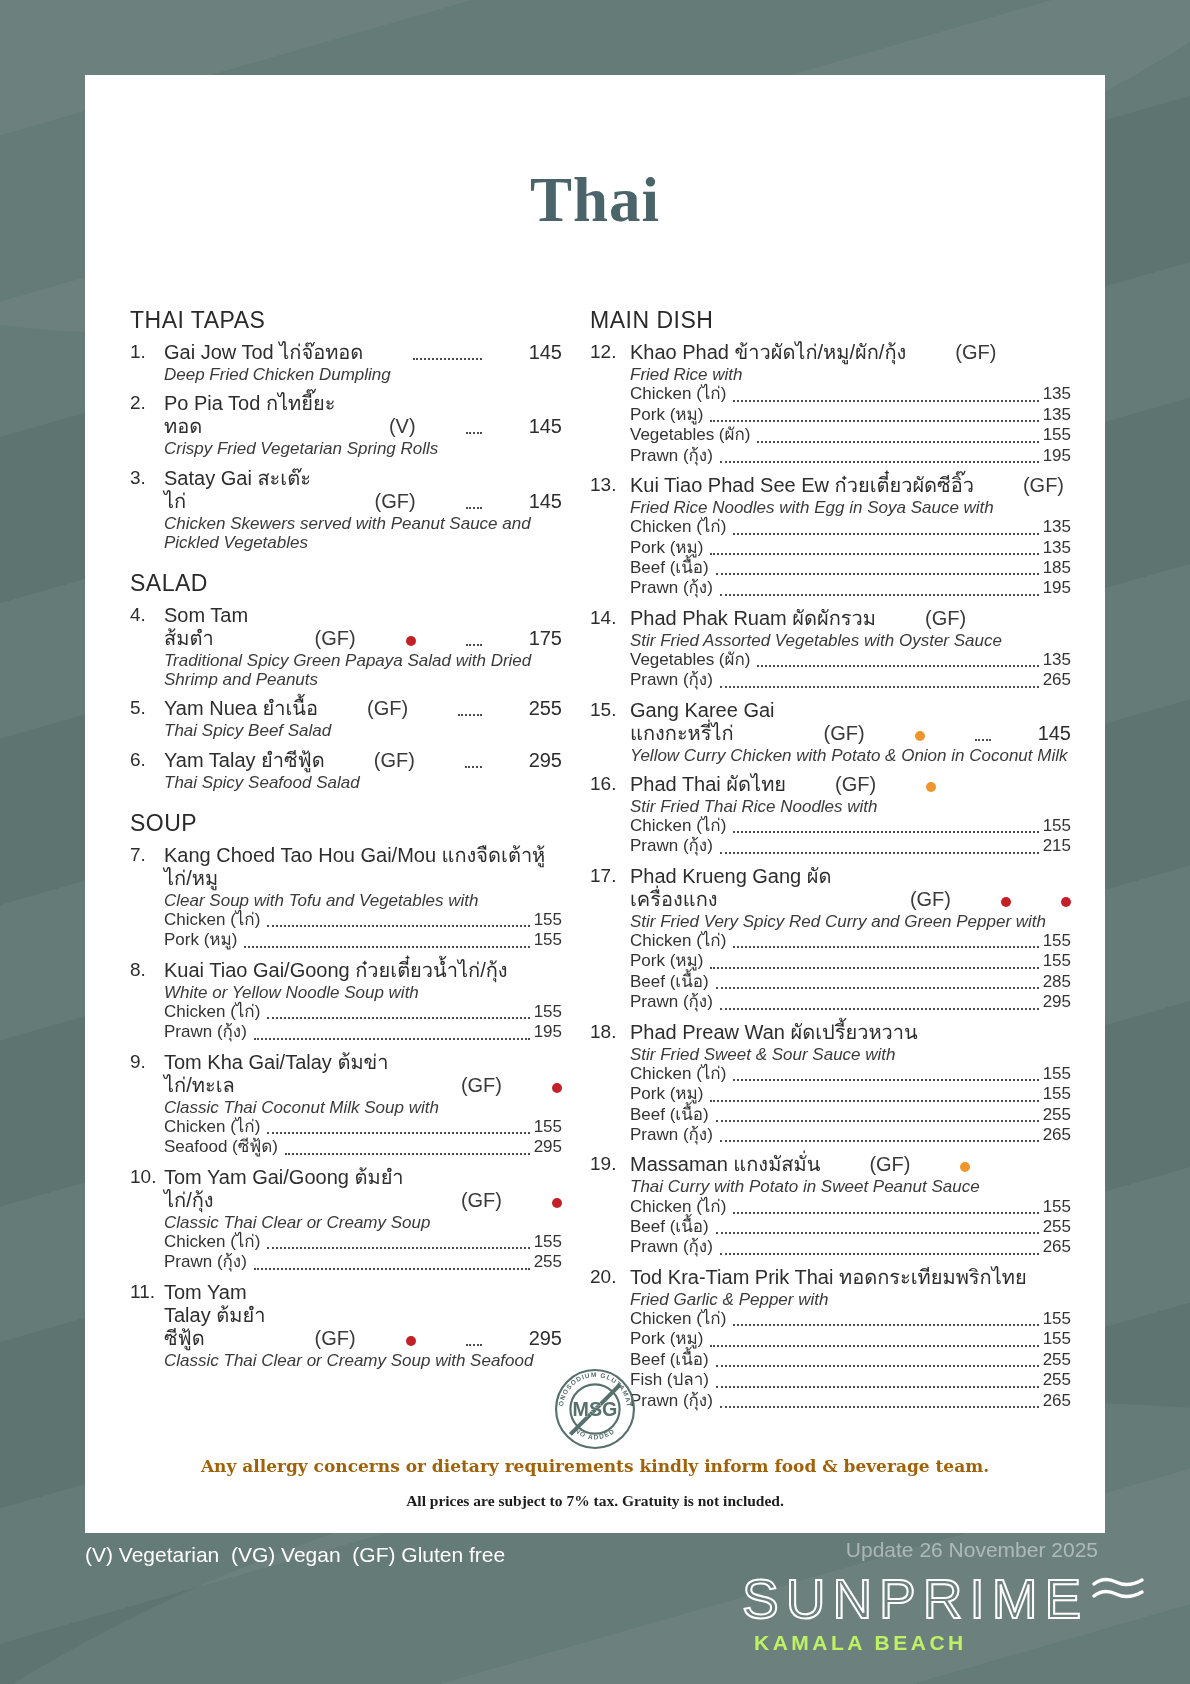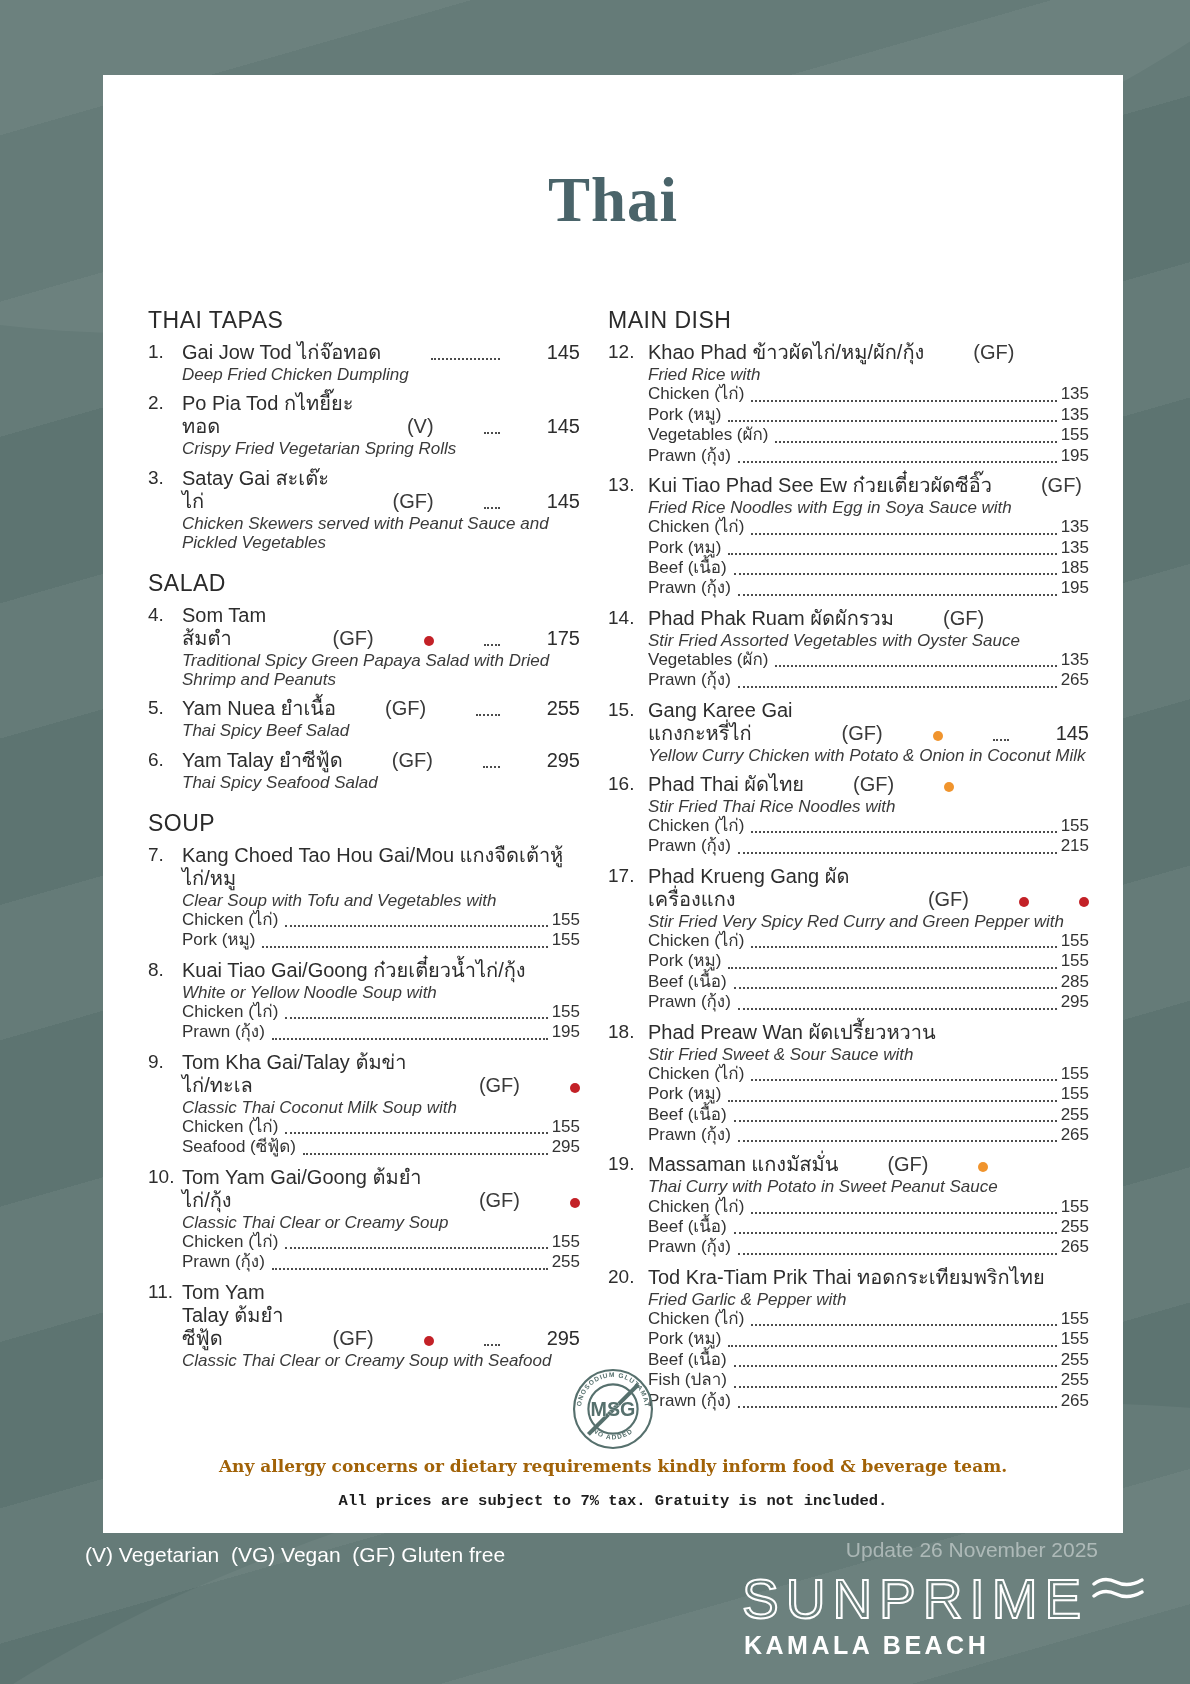--- a/index.html
+++ b/index.html
@@ -16,21 +16,21 @@
     background:
       repeating-linear-gradient(164deg,
         rgba(255,255,255,0.05) 0px, rgba(255,255,255,0.05) 130px,
         rgba(255,255,255,0.0) 130px, rgba(255,255,255,0.0) 290px);
   }
   .swoosh { position:absolute; border-radius:50%; background: rgba(255,255,255,0.05); }
   .swoosh.s1 { width:1800px; height:700px; left:-350px; top:-420px; transform:rotate(-14deg); }
   .swoosh.s2 { width:1900px; height:760px; left:-250px; bottom:-520px; transform:rotate(-12deg); }
 
   .card {
-    position:absolute; left:103px; top:75px;
+    position:absolute; left:85px; top:75px;
     width:1020px; height:1458px;
     background:#ffffff; z-index:2;
     overflow:hidden;
   }
 
   .menu-title {
     margin:92px 0 0; text-align:center;
     font-family:"Liberation Serif", serif;
     font-weight:600; font-size:63px; line-height:1.05;
     color:#4a646a; letter-spacing:1px;
@@ -65,42 +65,42 @@
   .opt-row .leader { border-bottom-width:2.2px; margin-bottom:3px; }
   .opt-price { flex:none; font-size:17px; }
 
   .card-footer { position:absolute; left:0; right:0; bottom:8px; text-align:center; }
   .msg-stamp { display:block; margin:0 auto 6px; }
   .allergy-note {
     font-family:"DejaVu Serif", serif; font-weight:bold;
     font-size:17px; color:#a16207; margin:0 0 6px;
   }
   .tax-note {
-    font-family:Liberation Mono, monospace; font-weight:bold;
+    font-family:Liberation Serif, serif; font-weight:bold;
     font-size:15.5px; color:#1d1d1d;
   }
 
   .legend {
     position:absolute; left:85px; top:1543px; z-index:3;
     color:#ffffff; font-size:21px; white-space:pre;
   }
   .update-text {
     position:absolute; right:92px; top:1538px; z-index:3;
     color:rgba(255,255,255,0.45); font-size:21px;
   }
   .brand { position:absolute; left:742px; top:1572px; z-index:3; }
   .brand-row { display:flex; align-items:flex-start; }
   .brand-name {
     font-size:55px; font-weight:400; letter-spacing:7px; line-height:1;
     color:transparent; -webkit-text-stroke:2px #ffffff;
   }
   .brand-wave { margin:2px 0 0 4px; }
   .brand-sub {
-    color:#ffffff; font-weight:700; font-size:25px;
-    letter-spacing:3.5px; margin:4px 0 0 2px;
+    color:#bef264; font-weight:700; font-size:21px;
+    letter-spacing:3.5px; margin:4px 0 0 12px;
   }
 </style>
 </head>
 <body>
 
 <div class="page">
   <div class="swoosh s1"></div>
   <div class="swoosh s2"></div>
 
   <div class="card">

